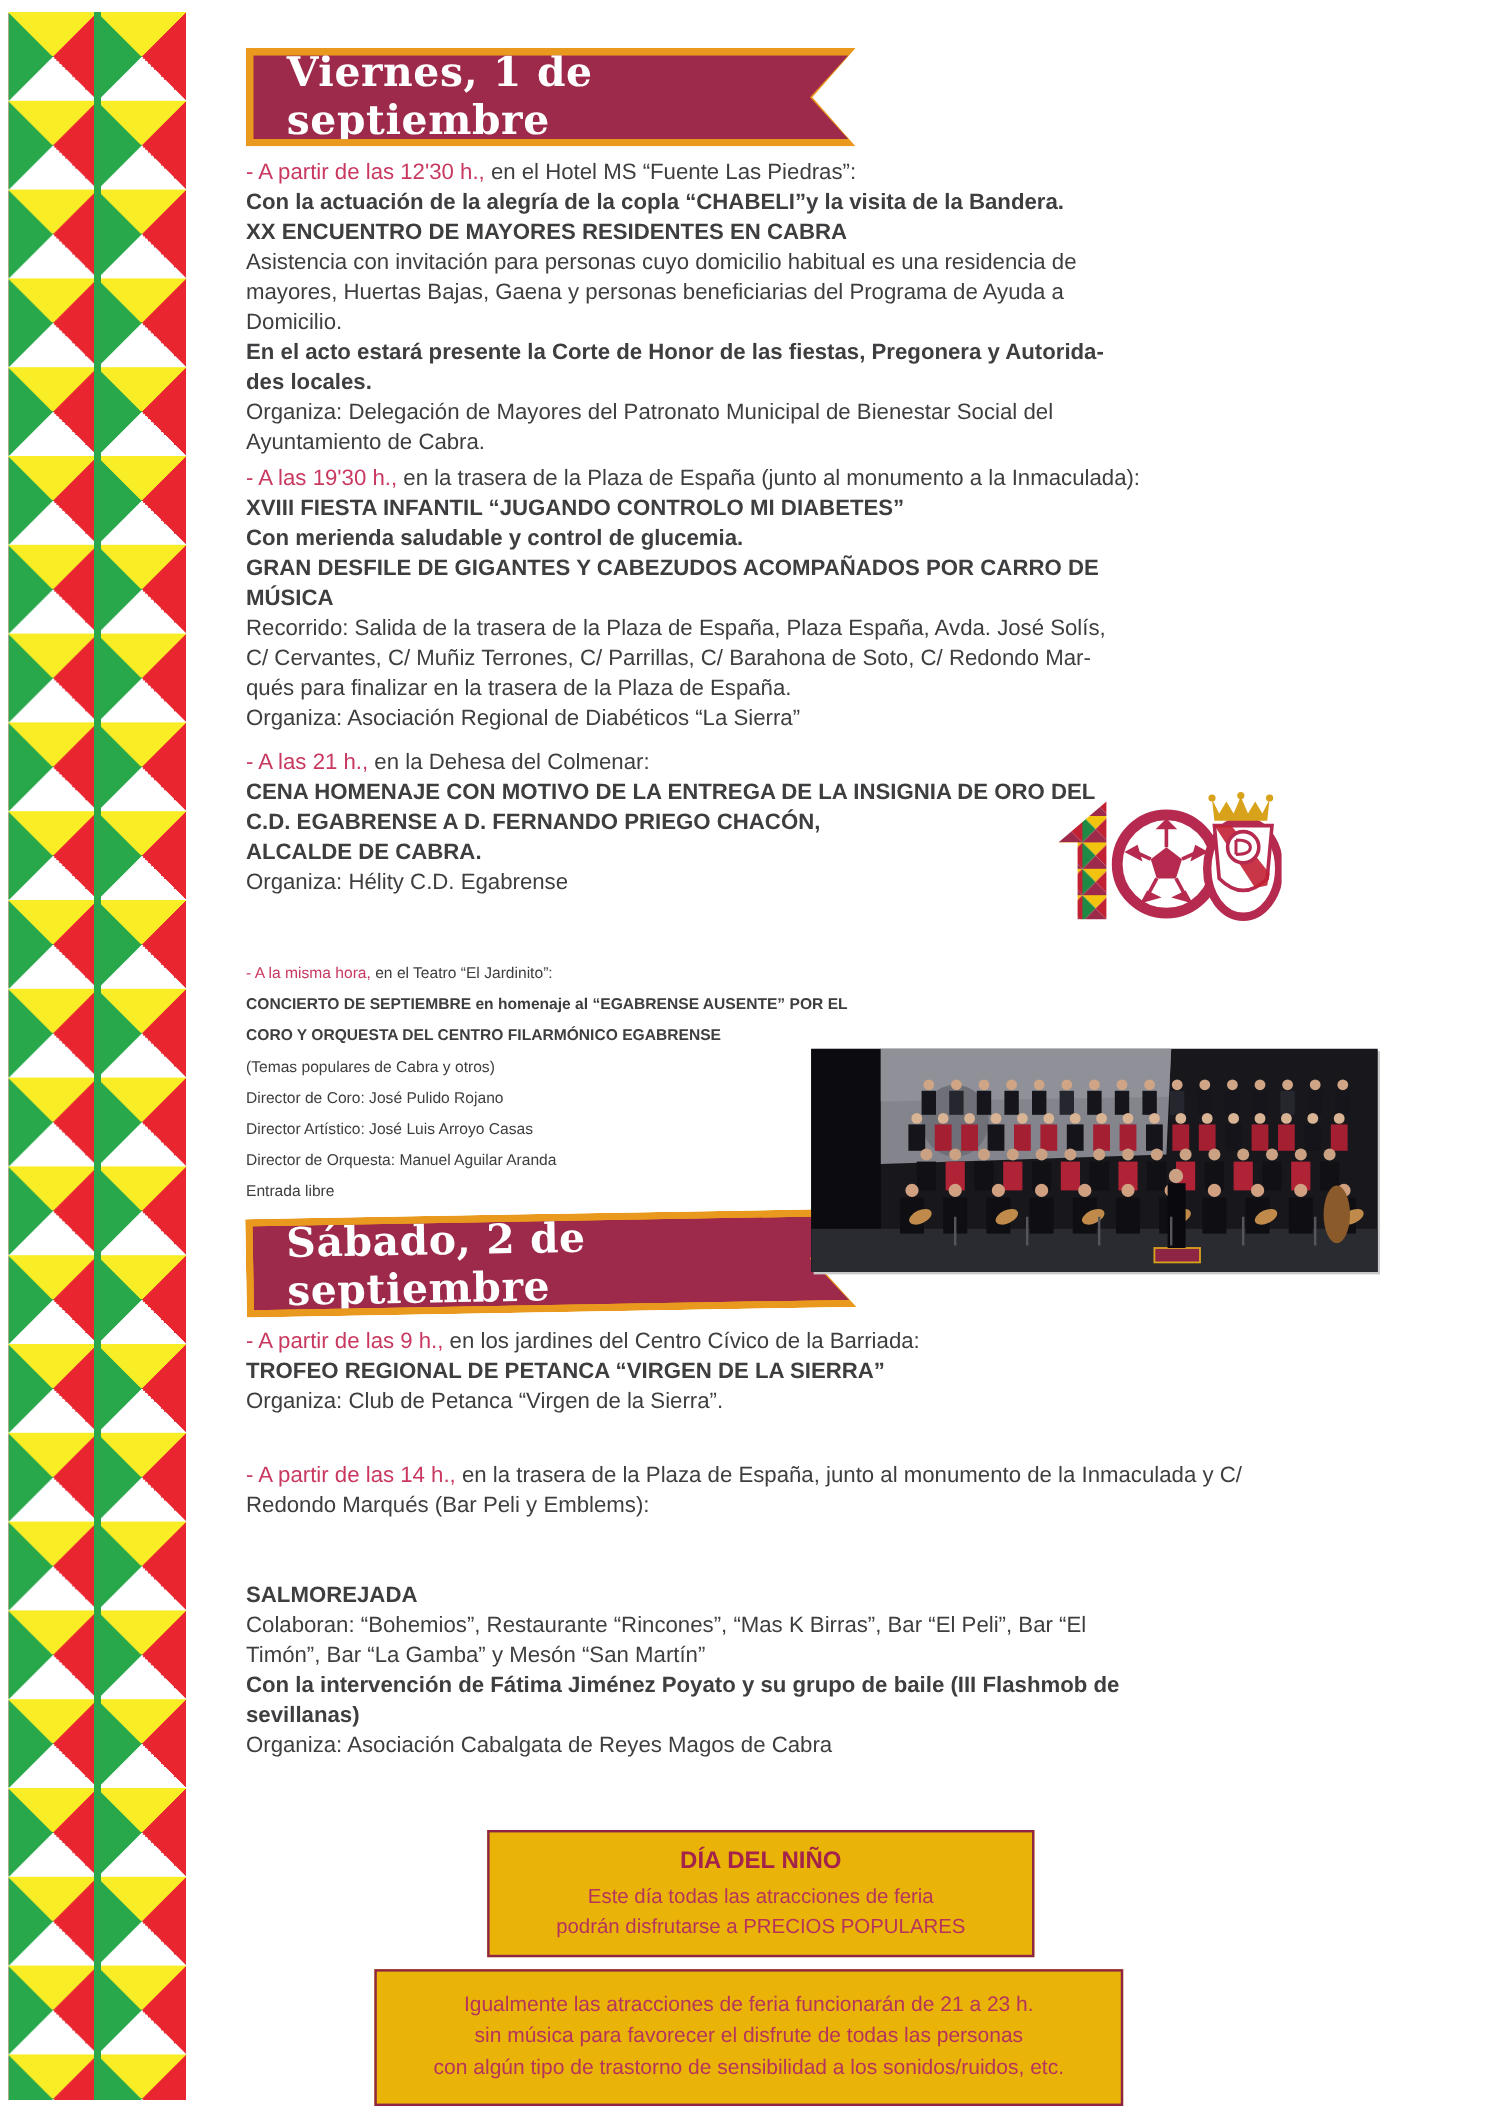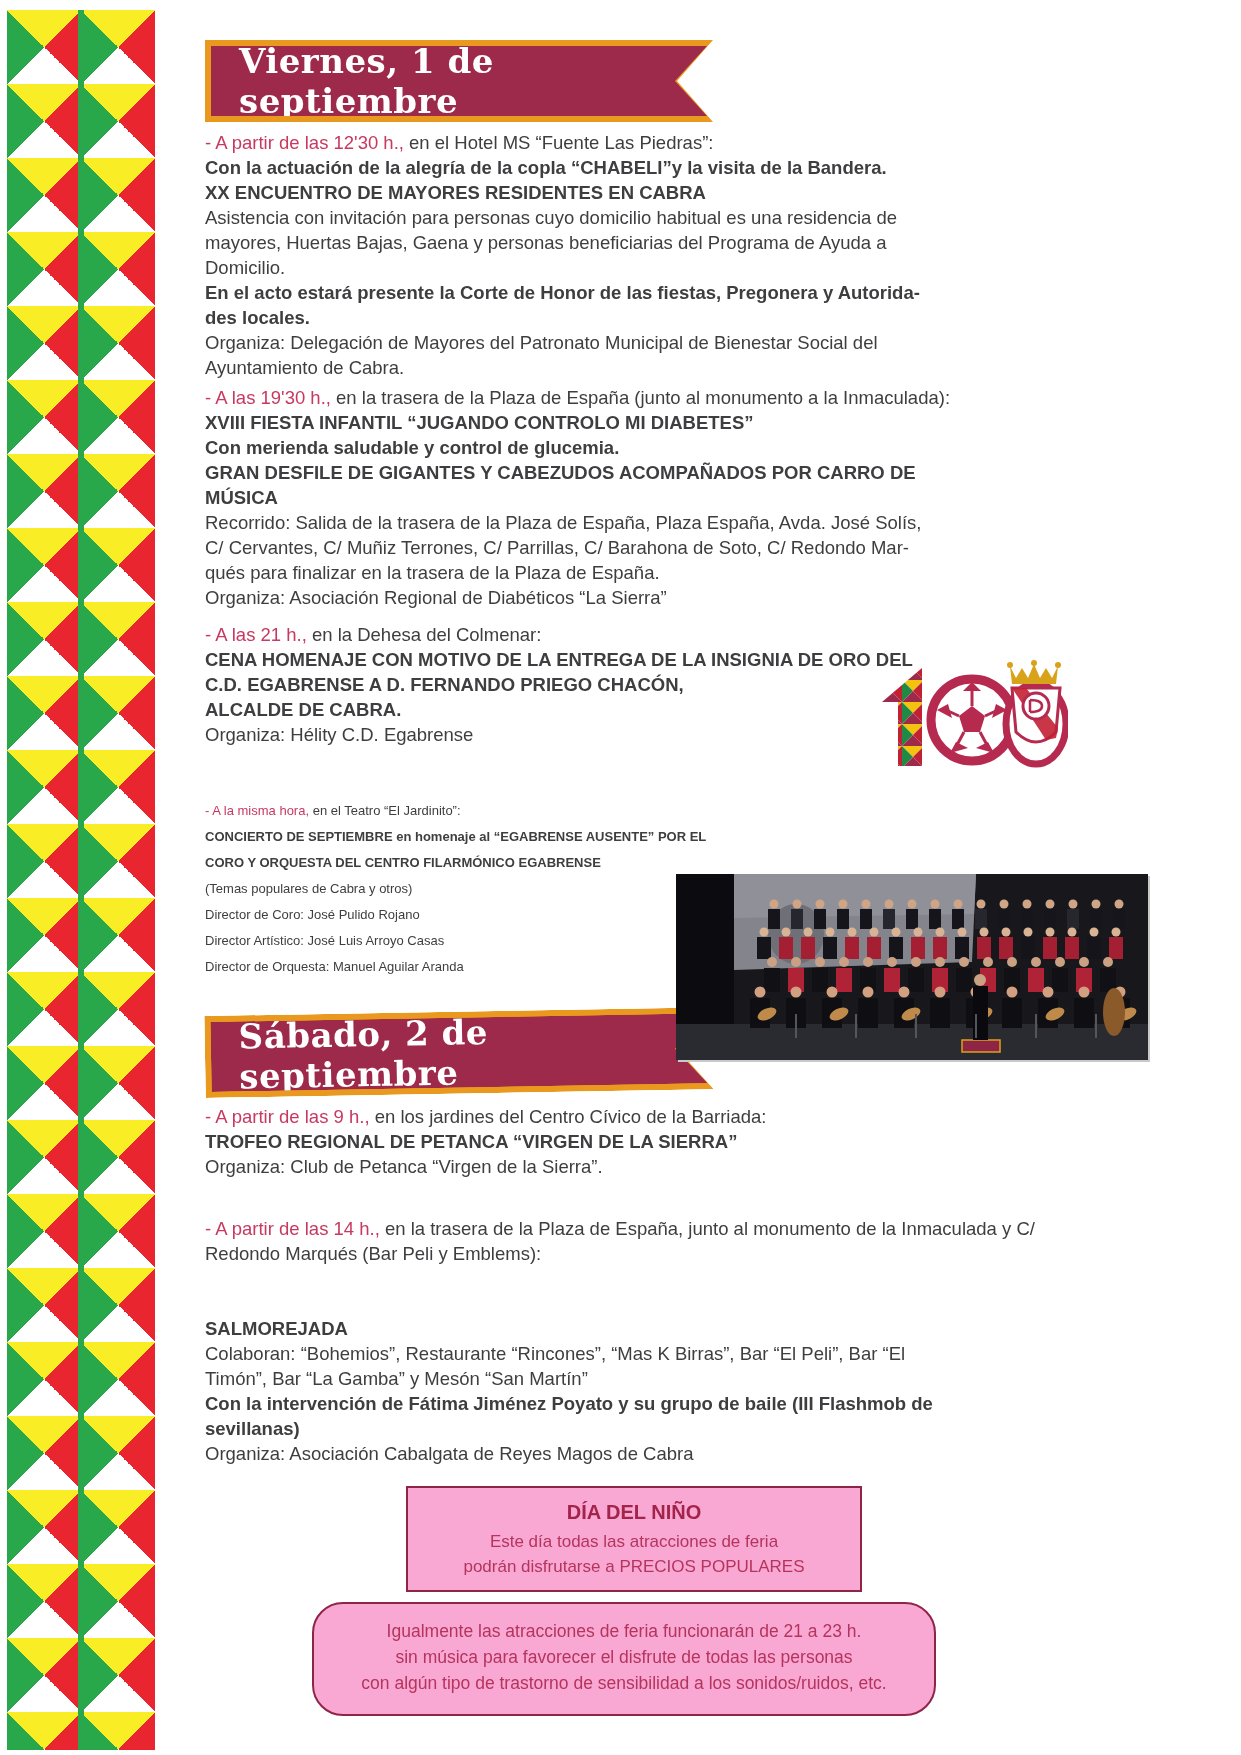--- a/index.html
+++ b/index.html
@@ -30,25 +30,25 @@
   .event .time-line .t{color:#c8385f;}
   .event .b{font-weight:700;}
   .event.lg{font-size:13px;line-height:26px;}
 
   
   .logo{position:absolute;left:880px;top:658px;width:188px;height:112px;}
   .photo{position:absolute;left:676px;top:874px;width:472px;height:186px;
          box-shadow:2px 2px 0 #c9c9c9;background:#15151a;}
 
   
-  .box{position:absolute;box-sizing:border-box;border:2px solid #8f2544;background:#f9a8d4;
-       text-align:center;color:#b5345c;}
+  .box{position:absolute;box-sizing:border-box;border:2px solid #8f2544;background:#eab308;
+       text-align:center;color:#b5345c;margin-top:39px;}
   .box1{left:406px;top:1486px;width:456px;height:106px;padding-top:12px;font-size:17px;line-height:25px;}
   .box1 .title{color:#a3234b;font-weight:700;font-size:20px;margin-bottom:4px;}
-  .box2{left:312px;top:1602px;width:624px;height:114px;padding-top:14px;font-size:17.5px;line-height:26px;border-radius:31px;}
+  .box2{left:312px;top:1602px;width:624px;height:114px;padding-top:14px;font-size:17.5px;line-height:26px;}
 </style>
 </head>
 <body>
 
 <div class="page">
 
   <div class="strip"></div>
 
   <div class="content">
 
@@ -87,20 +87,21 @@
         <p class="r">Organiza: Hélity C.D. Egabrense</p>
       </div>
     <div class="event lg" style="top:798px">
         <p class="time-line"><span class="t">- A la misma hora,</span><span> en el Teatro “El Jardinito”:</span></p>
         <p class="b">CONCIERTO DE SEPTIEMBRE en homenaje al “EGABRENSE AUSENTE” POR EL</p>
         <p class="b">CORO Y ORQUESTA DEL CENTRO FILARMÓNICO EGABRENSE</p>
         <p class="r">(Temas populares de Cabra y otros)</p>
         <p class="r">Director de Coro: José Pulido Rojano</p>
         <p class="r">Director Artístico: José Luis Arroyo Casas</p>
         <p class="r">Director de Orquesta: Manuel Aguilar Aranda</p>
+        <p class="r">Entrada libre</p>
       </div>
 
     <div class="banner tilt" style="top:1016px">
       <div class="inner">Sábado, 2 de septiembre</div>
     </div>
 
     <div class="event" style="top:1104px">
         <p class="time-line"><span class="t">- A partir de las 9 h.,</span><span> en los jardines del Centro Cívico de la Barriada:</span></p>
         <p class="b">TROFEO REGIONAL DE PETANCA “VIRGEN DE LA SIERRA”</p>
         <p class="r">Organiza: Club de Petanca “Virgen de la Sierra”.</p>

